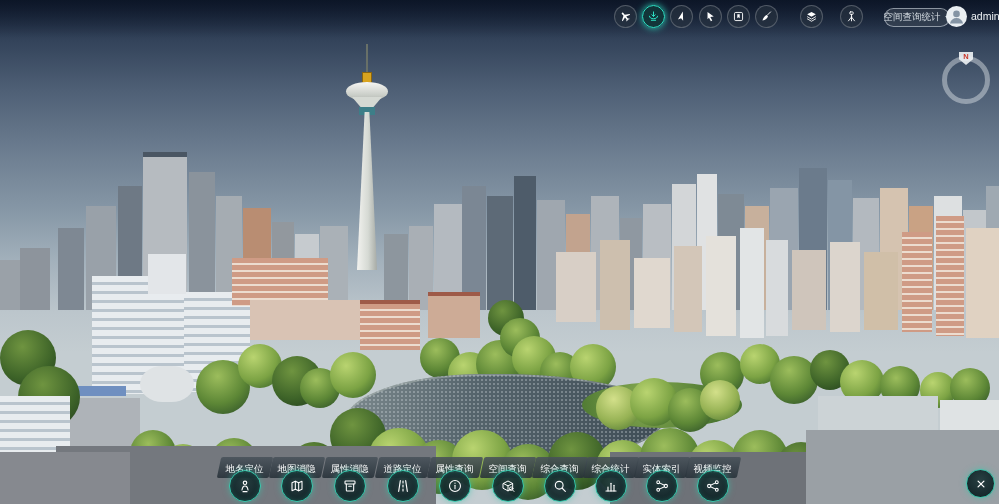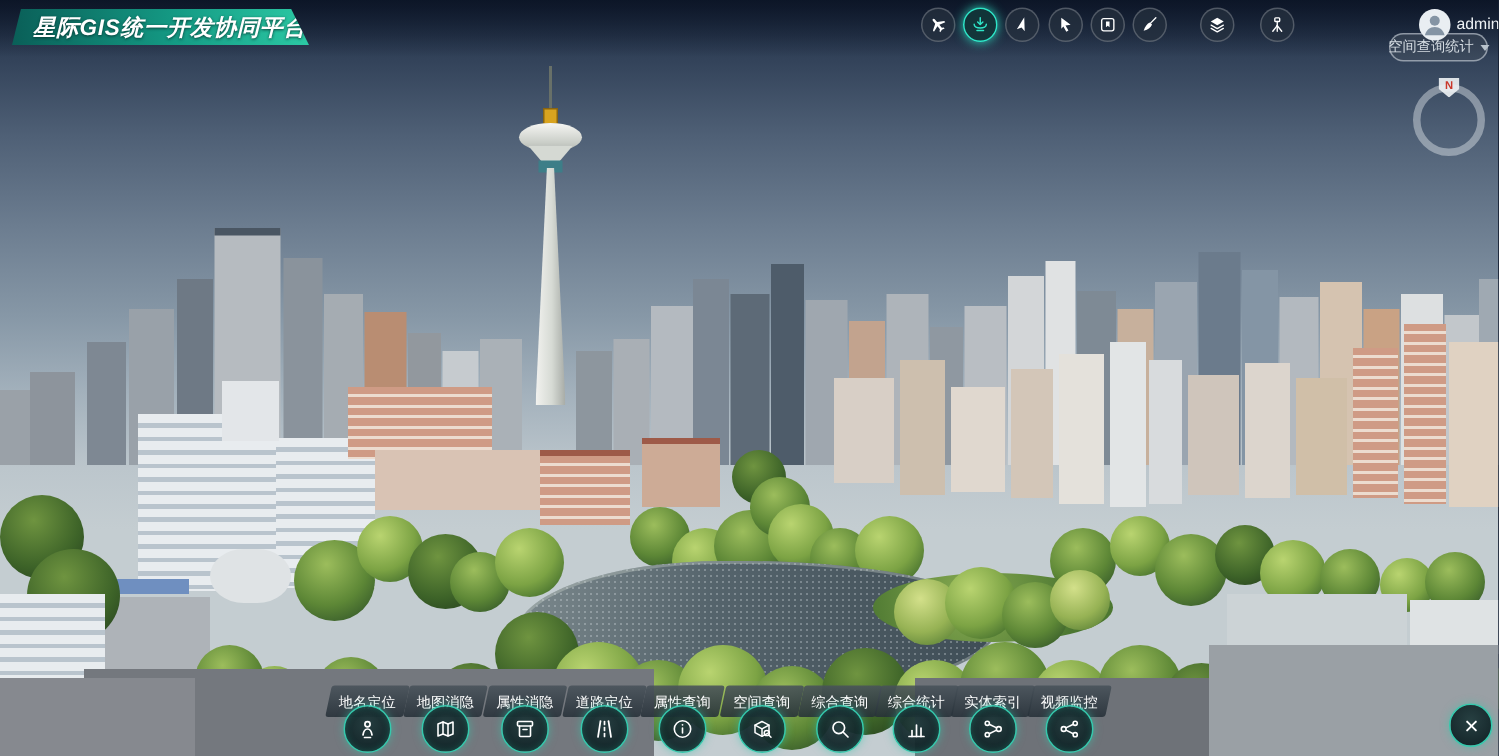--- a/index.html
+++ b/index.html
@@ -48,23 +48,23 @@
     clip-path:polygon(3% 0,94% 0,100% 100%,0 100%);
     background:linear-gradient(90deg,#0a5f58,#149a84 55%,#2cc9a4);
     display:flex;align-items:center;padding-left:14px;}
   .banner span{color:#fff;font-size:15px;font-style:italic;font-weight:bold;letter-spacing:.5px;
     text-shadow:0 1px 2px rgba(4,50,45,.9);white-space:nowrap;}
   .tbtn{position:absolute;top:5px;width:23px;height:23px;border-radius:50%;
     background:rgba(38,48,62,.72);border:1px solid rgba(255,255,255,.22);
     display:flex;align-items:center;justify-content:center;padding:0;cursor:pointer;}
   .tbtn svg{display:block;}
   .tbtn.active{border:1.5px solid #2ee6c8;box-shadow:0 0 7px rgba(46,230,200,.9);background:rgba(18,56,58,.85);}
-  .pill{position:absolute;left:884px;top:22px;width:66px;height:19px;border-radius:10px;
+  .pill{position:absolute;left:884px;top:8px;width:66px;height:19px;border-radius:10px;
     border:1px solid rgba(220,228,235,.55);background:rgba(70,82,96,.45);
-    display:flex;align-items:center;justify-content:center;gap:4px;cursor:pointer;margin-left:42px;}
+    display:flex;align-items:center;justify-content:center;gap:4px;cursor:pointer;}
   .pill span{color:#d6dde3;font-size:9.5px;white-space:nowrap;}
   .chev{width:0;height:0;border-left:3.5px solid transparent;border-right:3.5px solid transparent;
     border-top:4px solid #b9c3cc;}
   .avatar{position:absolute;left:946px;top:6px;width:21px;height:21px;border-radius:50%;background:#e9eef2;
     display:flex;align-items:center;justify-content:center;overflow:hidden;cursor:pointer;}
   .uname{position:absolute;left:971px;top:10px;color:#eef2f5;font-size:10.5px;}
   .compass{position:absolute;left:942px;top:52px;width:48px;height:48px;cursor:pointer;}
   .compass .ring{position:absolute;left:0;top:4px;width:48px;height:48px;border-radius:50%;
     border:5px solid rgba(235,240,244,.42);}
   .compass .nmark{position:absolute;left:17px;top:0;width:14px;height:13px;
@@ -244,23 +244,20 @@
       <div class="roof" style="left:940px;top:400px;width:59px;height:36px;background:#dfe3e4"></div>
       <div class="roof" style="left:56px;top:446px;width:380px;height:58px;background:#74787e"></div>
       <div class="roof" style="left:610px;top:452px;width:200px;height:52px;background:#6e7278"></div>
       <div class="roof" style="left:806px;top:430px;width:194px;height:74px;background:#9aa0a5"></div>
       <div class="roof" style="left:0;top:452px;width:130px;height:52px;background:#86898f"></div>
     </div>
   </div>
 
   <div class="top-shade"></div>
 
-  <div class="banner">
-    <span>星际GIS统一开发协同平台</span>
-  </div>
 
   <button class="tbtn" style="left:614px">
     <svg width="13" height="13" viewBox="0 0 24 24" style="transform:rotate(-40deg)">
       <path fill="#fff" d="M20.6 15.2v-1.9l-7.6-4.7V4a1.5 1.5 0 0 0-3 0v4.6L2.4 13.3v1.9l7.6-2.3v4.7l-2 1.5v1.5l3.5-1 3.5 1v-1.5l-2-1.5v-4.7z"></path>
     </svg>
   </button>
   <button class="tbtn active" style="left:642px">
     <svg width="13" height="13" viewBox="0 0 24 24" fill="none" stroke="#2ee6c8" stroke-width="1.8" stroke-linecap="round" stroke-linejoin="round">
       <path d="M12 3.5v8"></path>
         <path d="M8.8 8.7 12 11.8l3.2-3.1"></path>

